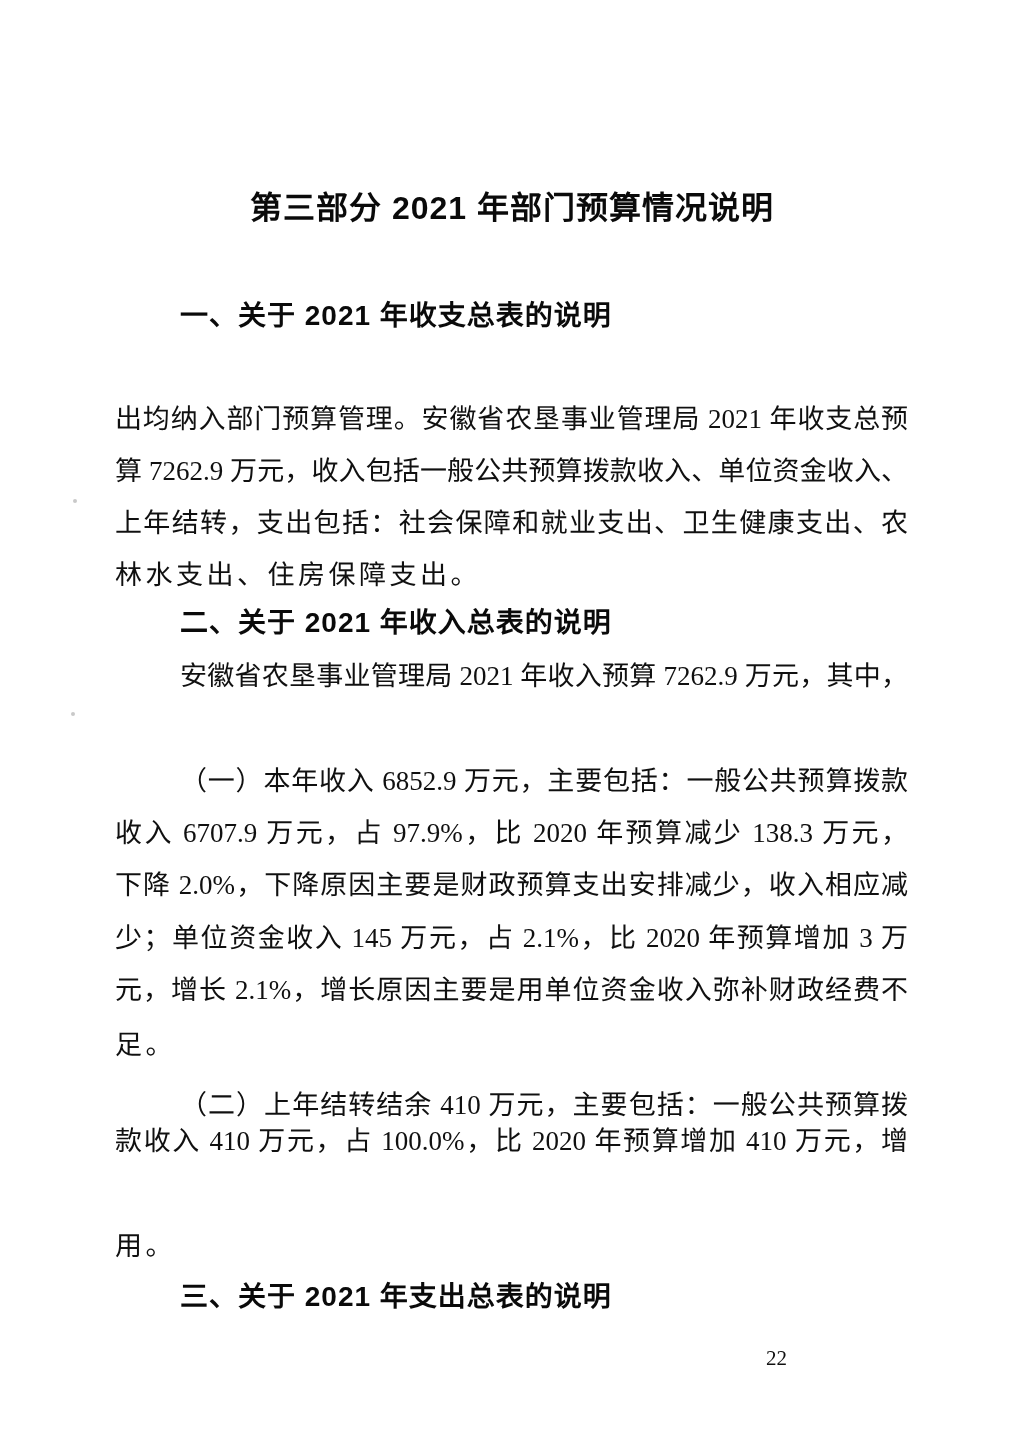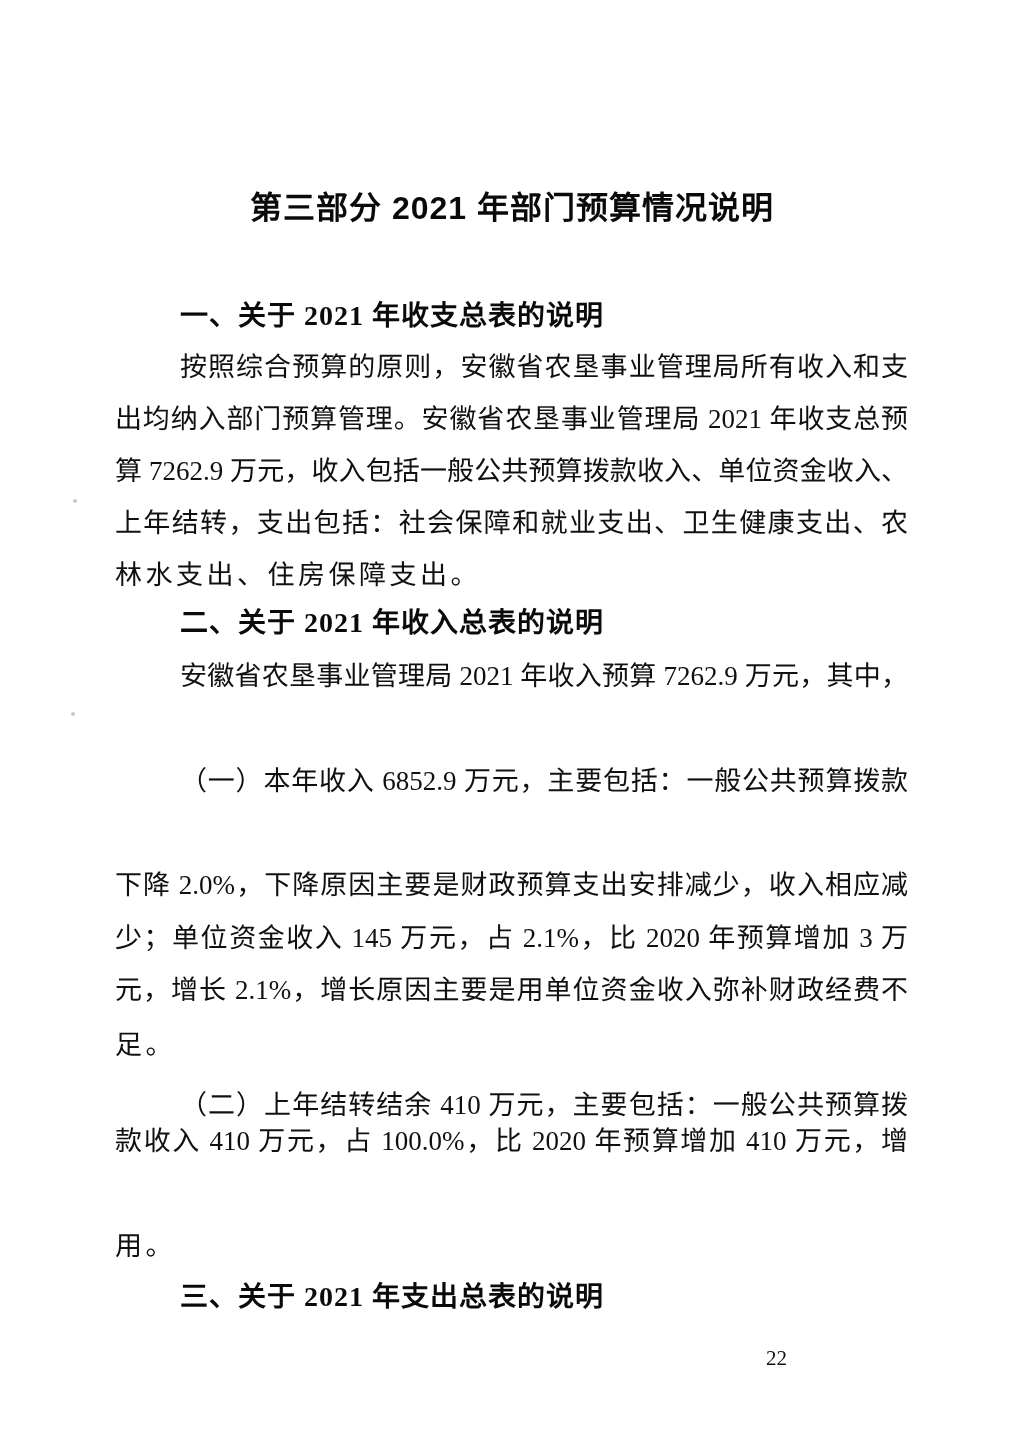--- a/index.html
+++ b/index.html
@@ -31,21 +31,21 @@
     white-space: normal;
     text-align: justify;
     text-align-last: justify;
     text-justify: inter-character;
   }
   .indent { text-indent: 65px; }
   .short { letter-spacing: 3.5px; }
   .heading {
     position: absolute;
     left: 180px;
-    font-family: Liberation Serif, serif;
+    font-family: Liberation Sans, sans-serif;
     font-weight: 700;
     font-size: 28px;
     line-height: 34px;
     letter-spacing: 1px;
     white-space: nowrap;
     color: #0a0a0a;
   }
   .doc-title {
     position: absolute;
     left: 0;
@@ -80,31 +80,31 @@
 </style>
 </head>
 <body>
 
 <div class="page">
 
   <div class="doc-title">第三部分 2021 年部门预算情况说明</div>
 
   <div class="heading" style="top:299px">一、关于 2021 年收支总表的说明</div>
 
-  <div class="bodyline just indent" style="top:350px">按照综合预算的原则，安徽省农垦事业管理局所有收入和支</div>
   <div class="bodyline just" style="top:402px">出均纳入部门预算管理。安徽省农垦事业管理局 2021 年收支总预</div>
   <div class="bodyline just" style="top:454px">算 7262.9 万元，收入包括一般公共预算拨款收入、单位资金收入、</div>
   <div class="bodyline just" style="top:506px">上年结转，支出包括：社会保障和就业支出、卫生健康支出、农</div>
   <div class="bodyline short" style="top:558px">林水支出、住房保障支出。</div>
 
   <div class="heading" style="top:606px">二、关于 2021 年收入总表的说明</div>
 
   <div class="bodyline just indent" style="top:659px">安徽省农垦事业管理局 2021 年收入预算 7262.9 万元，其中，</div>
 
   <div class="bodyline just indent" style="top:764px">（一）本年收入 6852.9 万元，主要包括：一般公共预算拨款</div>
+  <div class="bodyline just" style="top:816px">收入 6707.9 万元，占 97.9%，比 2020 年预算减少 138.3 万元，</div>
   <div class="bodyline just" style="top:868px">下降 2.0%，下降原因主要是财政预算支出安排减少，收入相应减</div>
   <div class="bodyline just" style="top:921px">少；单位资金收入 145 万元，占 2.1%，比 2020 年预算增加 3 万</div>
   <div class="bodyline just" style="top:973px">元，增长 2.1%，增长原因主要是用单位资金收入弥补财政经费不</div>
   <div class="bodyline short" style="top:1028px">足。</div>
 
   <div class="bodyline just indent" style="top:1088px">（二）上年结转结余 410 万元，主要包括：一般公共预算拨</div>
   <div class="bodyline just" style="top:1124px">款收入 410 万元，占 100.0%，比 2020 年预算增加 410 万元，增</div>
   <div class="bodyline short" style="top:1229px">用。</div>
 
   <div class="heading" style="top:1280px">三、关于 2021 年支出总表的说明</div>

